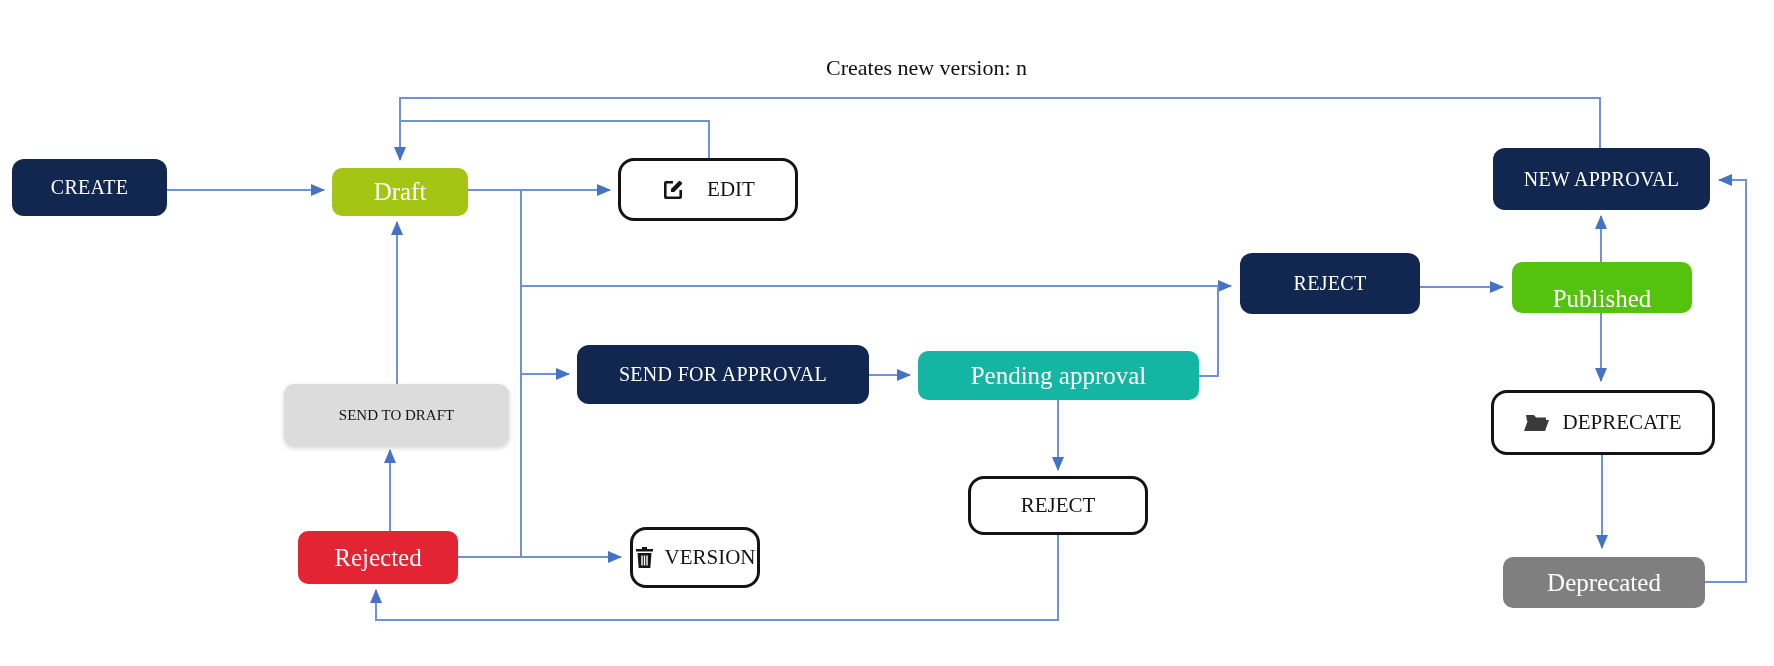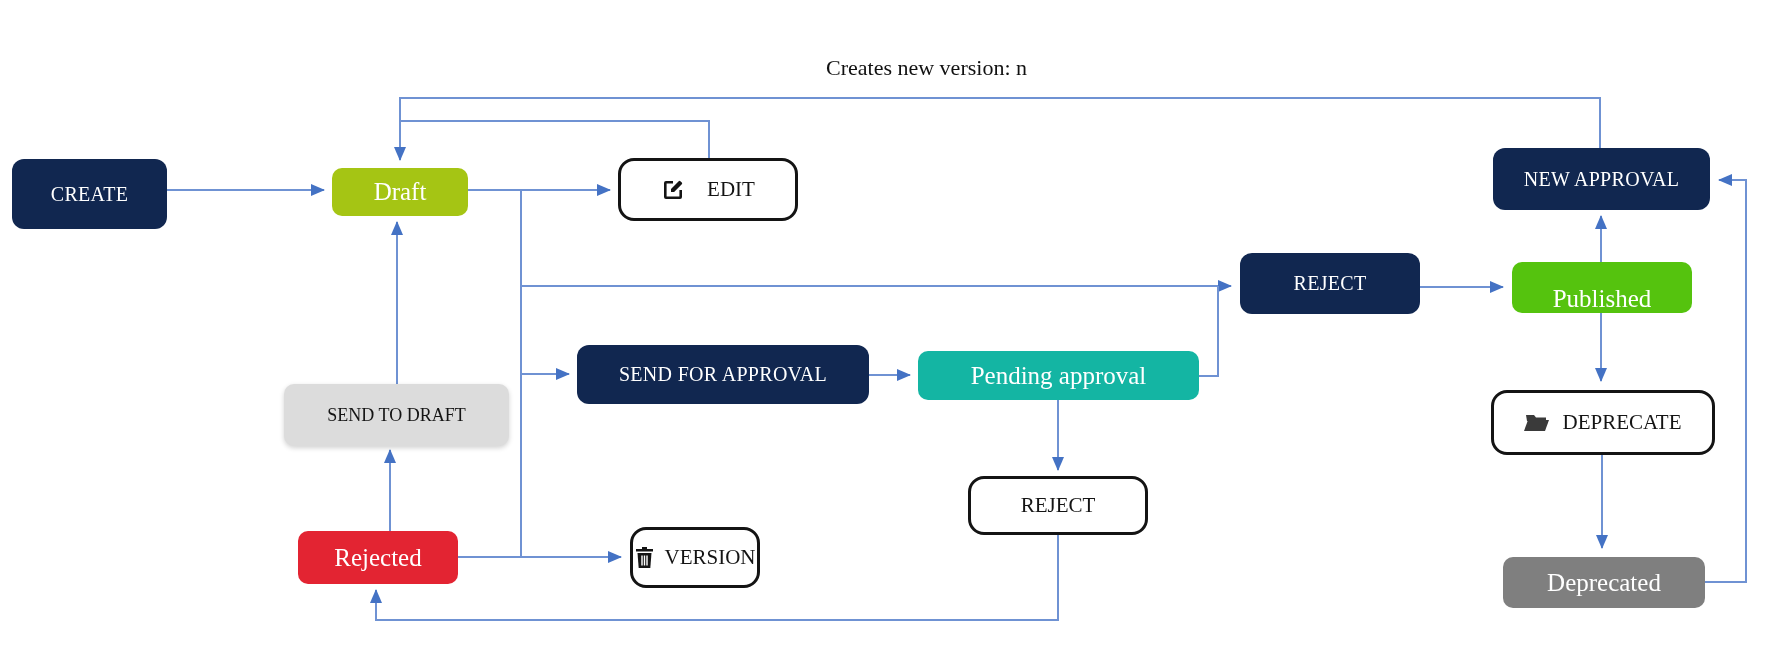--- a/index.html
+++ b/index.html
@@ -23,21 +23,21 @@
   .state{
     color:#ffffff;border-radius:10px;font-size:25px;
   }
   .outline{
     background:#ffffff;color:#141414;
     border:3px solid #141414;border-radius:16px;
     font-size:21px;gap:22px;
   }
   .gray-action{
     background:#dcdcdc;color:#141414;
-    border-radius:10px;font-size:18px;
+    border-radius:10px;font-size:15px;
     box-shadow:0 2px 5px rgba(0,0,0,.18);
   }
   #draft{background:#a5c514;justify-content:center;}
   #published{background:#55c30e;align-items:flex-end;}
   #pending-approval{background:#14b5a3;}
   #rejected{background:#e324324;}
   #rejected{background:#e32432;}
   #deprecated{background:#7f7f7f;}
   #connectors{position:absolute;left:0;top:0;}
   .annotation{
@@ -74,21 +74,21 @@
       <path d="M1420 287 H1503" marker-end="url(#arr)"></path>
       <path d="M1601 262 V216" marker-end="url(#arr)"></path>
       <path d="M1601 313 V381" marker-end="url(#arr)"></path>
       <path d="M1602 455 V548" marker-end="url(#arr)"></path>
       <path d="M1705 582 H1746 V180 H1719" marker-end="url(#arr)"></path>
     </g>
   </svg>
 
   <div class="annotation" style="left:826px;top:55px;">Creates new version: n</div>
 
-  <div class="node action" style="left:12px;top:159px;width:155px;height:70px;">
+  <div class="node action" style="left:12px;top:159px;width:155px;height:57px;">
     <span>CREATE</span>
   </div>
 
   <div id="draft" class="node state" style="left:332px;top:168px;width:136px;height:48px;">
     <span>Draft</span>
   </div>
 
   <div class="node outline" style="left:618px;top:158px;width:180px;height:63px;">
     <svg width="24" height="24" viewBox="0 0 24 24">
       <path d="M3 5a2 2 0 0 1 2-2h7v2.6H5.6v12.8h12.8V12H21v7a2 2 0 0 1-2 2H5a2 2 0 0 1-2-2z" fill="#141414"></path>

